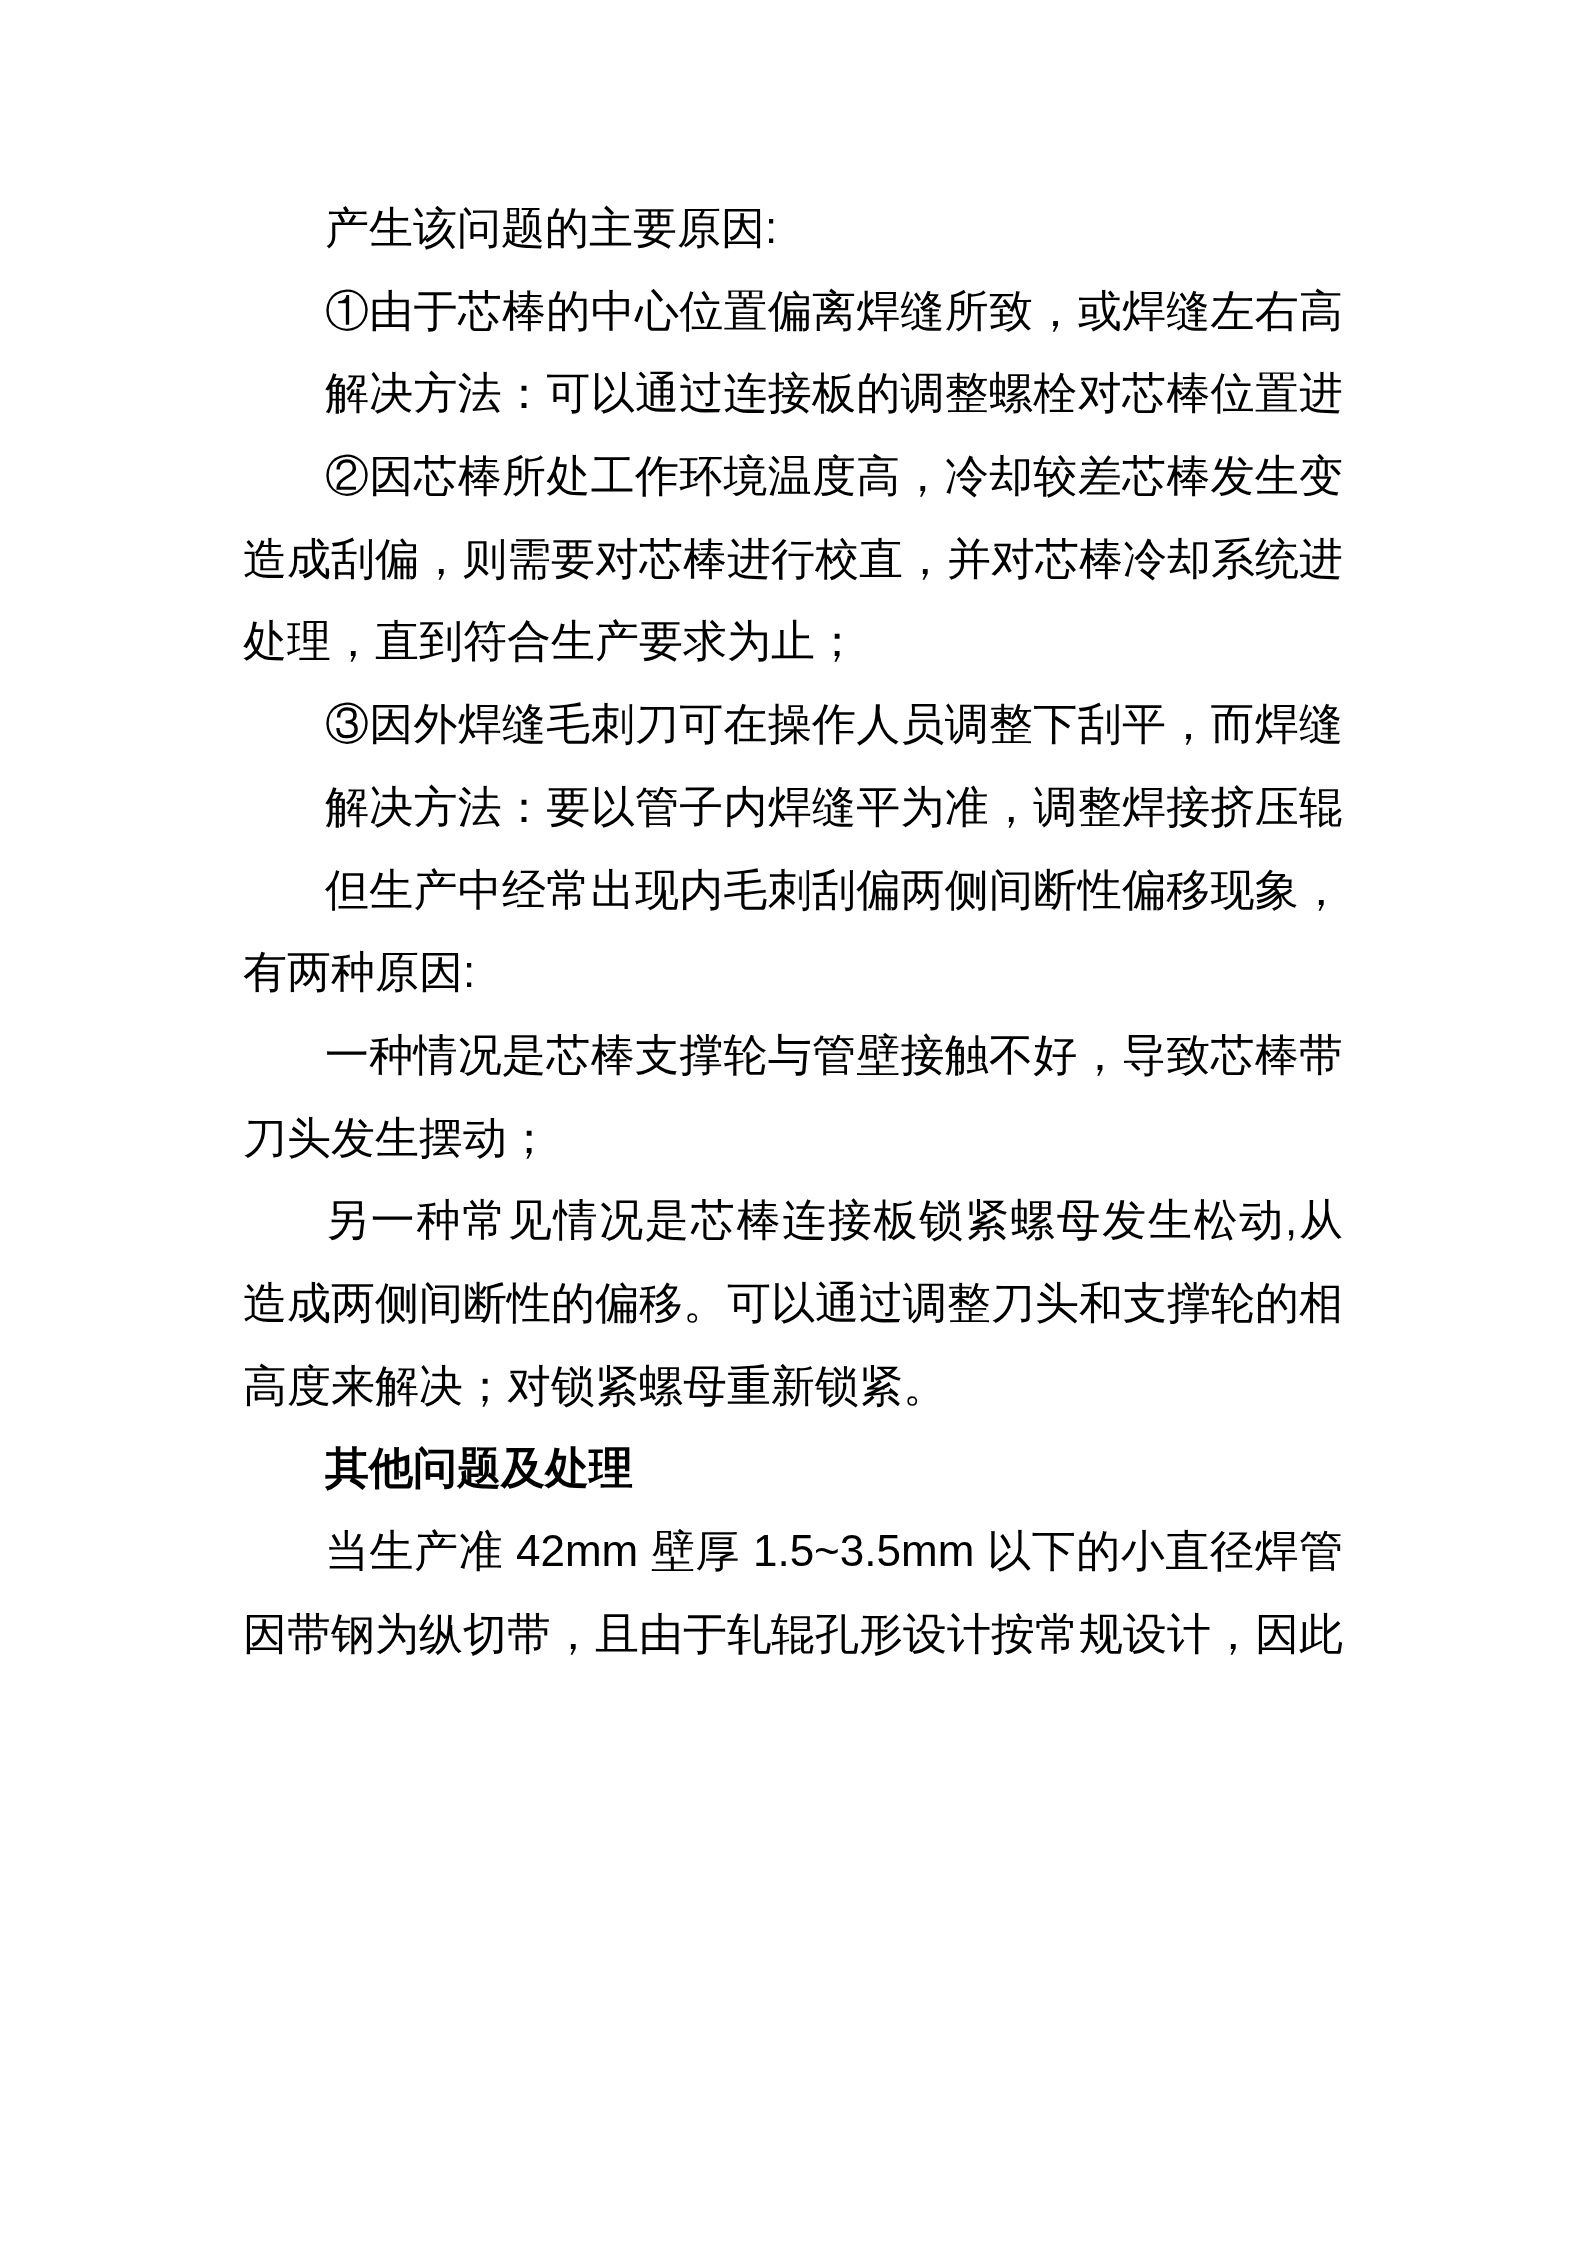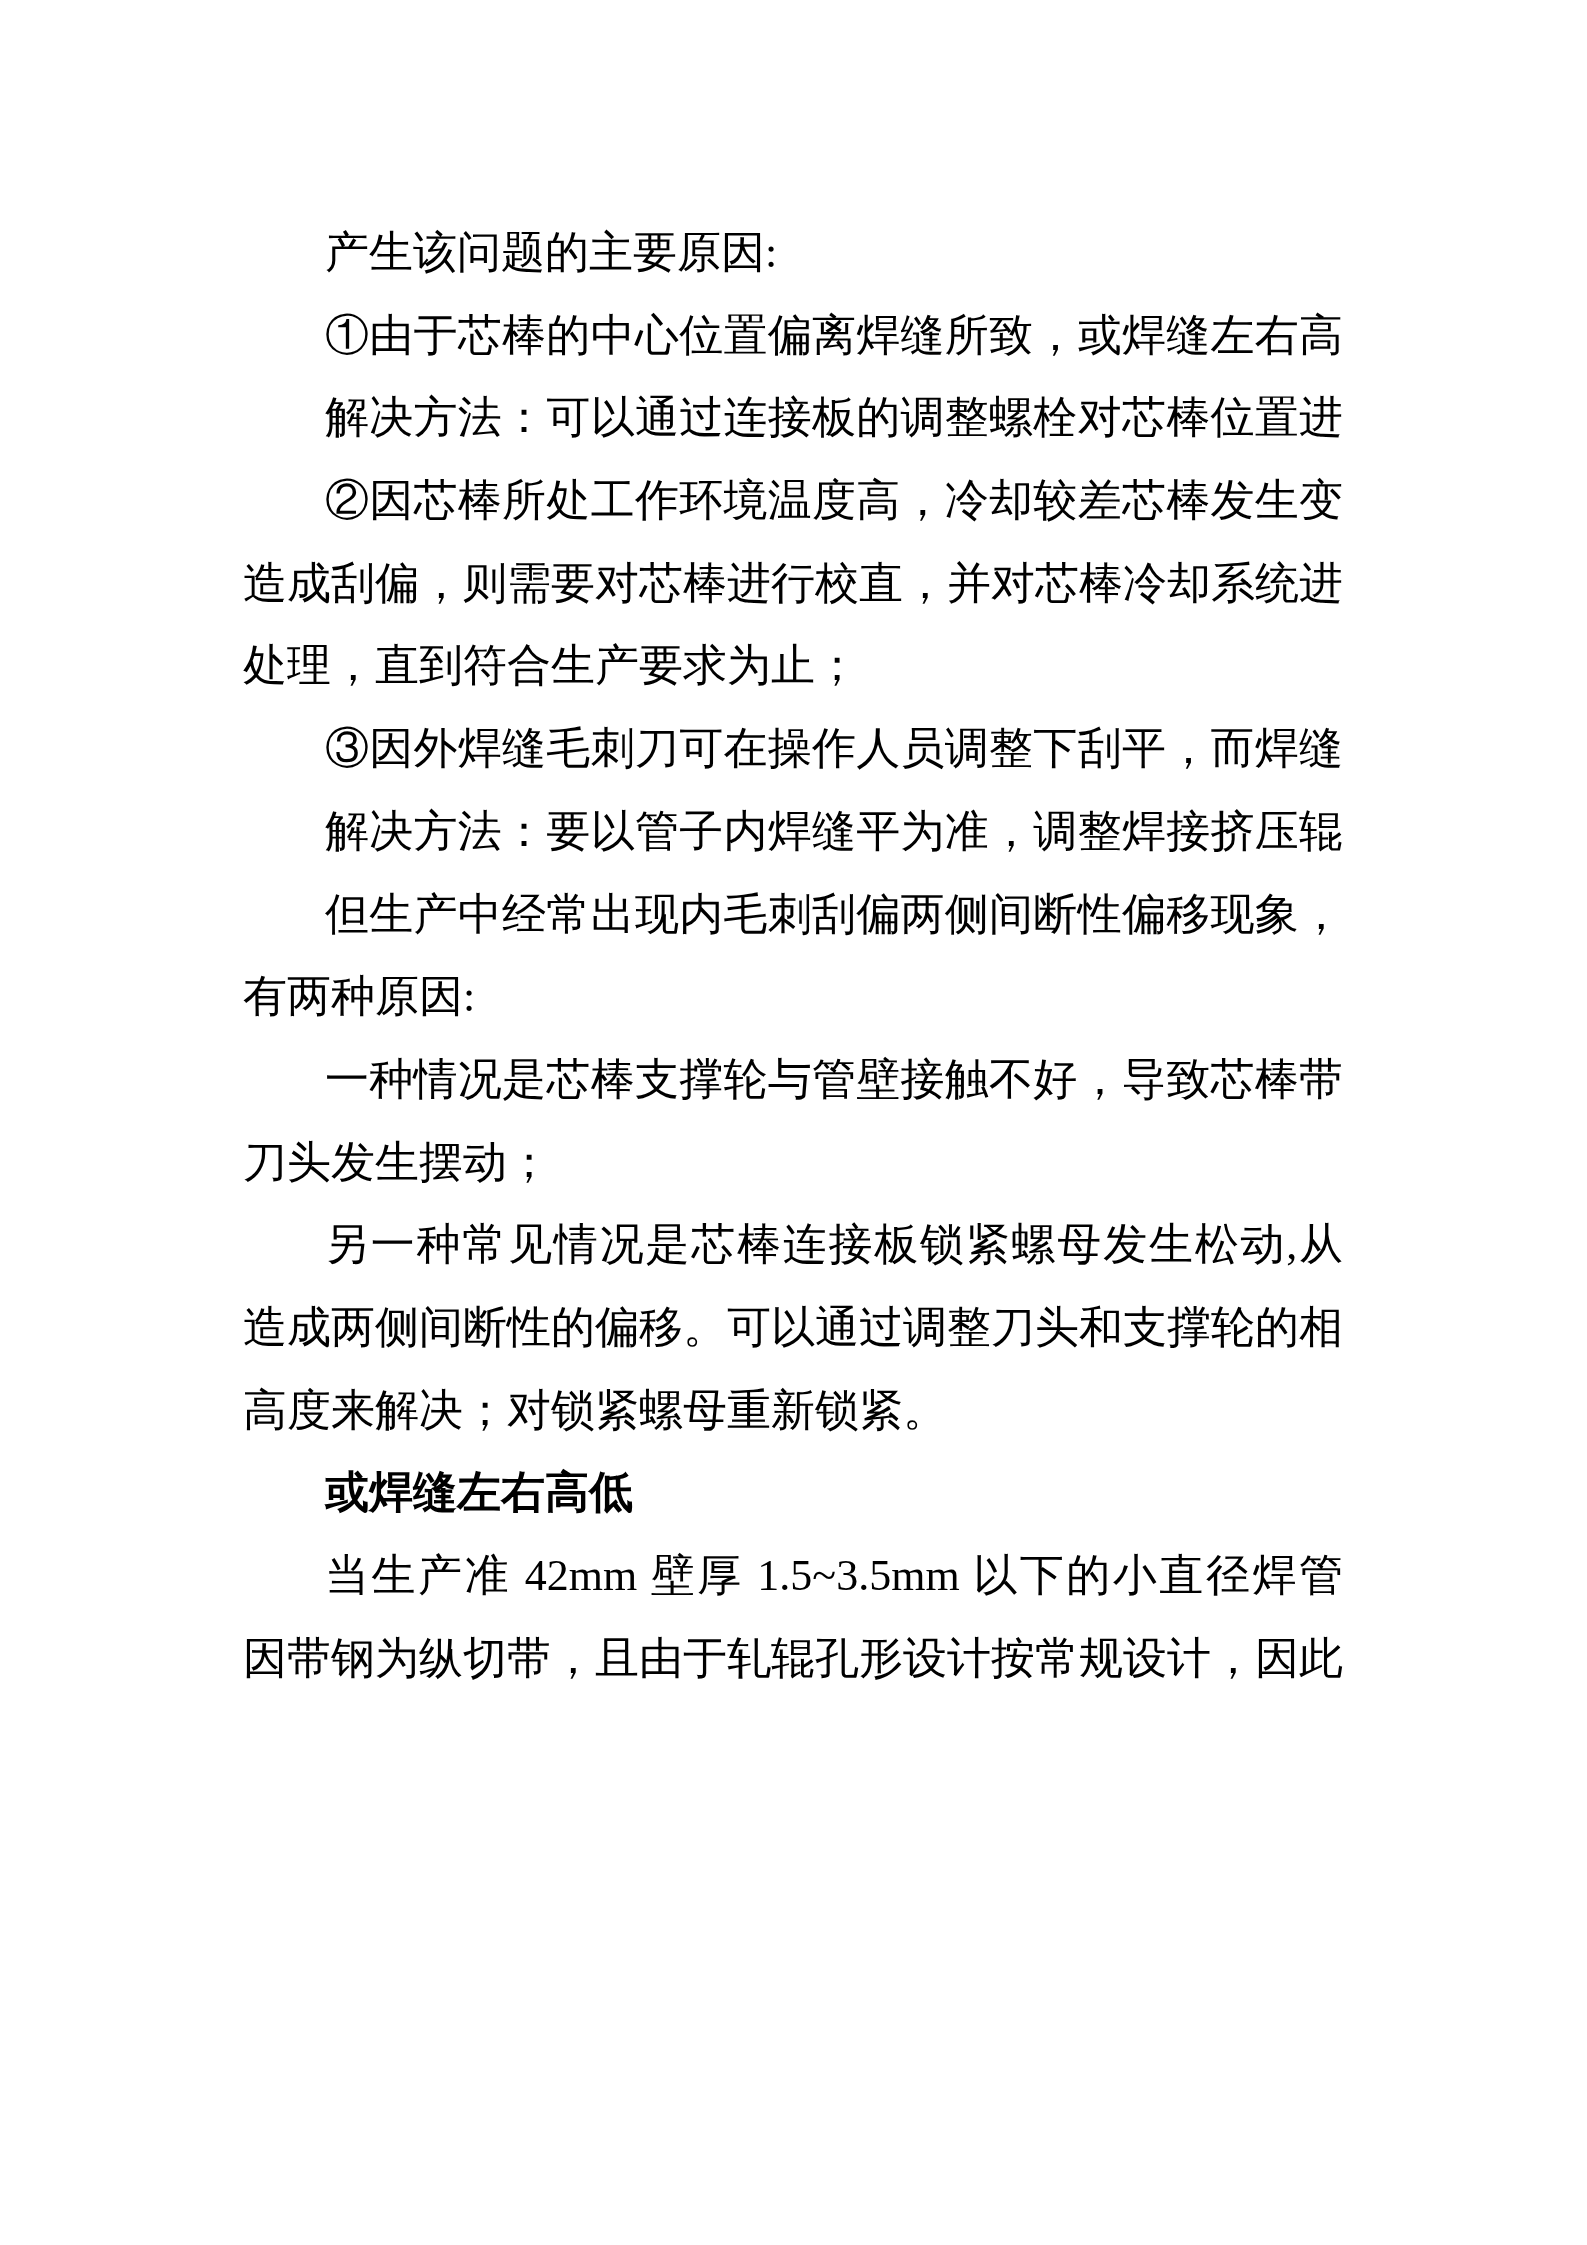--- a/index.html
+++ b/index.html
@@ -10,24 +10,24 @@
   .page {
     position: relative;
     width: 1587px;
     height: 2245px;
     background: #ffffff;
     overflow: hidden;
   }
   .content {
     position: absolute;
     left: 243px;
-    top: 212px;
+    top: 187px;
     width: 1100px;
     color: #000000;
-    font-family: Liberation Serif, serif;
+    font-family: Liberation Sans, sans-serif;
     font-size: 44px;
     line-height: 82.7px;
   }
   .line {
     height: 82.7px;
     overflow: hidden;
     text-align: left;
   }
   .indent {
     padding-left: 82px;
@@ -53,17 +53,17 @@
     <div class="line">处理，直到符合生产要求为止；</div>
     <div class="line indent justify">③因外焊缝毛刺刀可在操作人员调整下刮平，而焊缝左</div>
     <div class="line indent justify">解决方法：要以管子内焊缝平为准，调整焊接挤压辊使</div>
     <div class="line indent justify">但生产中经常出现内毛刺刮偏两侧间断性偏移现象，其</div>
     <div class="line">有两种原因:</div>
     <div class="line indent justify">一种情况是芯棒支撑轮与管壁接触不好，导致芯棒带动</div>
     <div class="line">刀头发生摆动；</div>
     <div class="line indent justify">另一种常见情况是芯棒连接板锁紧螺母发生松动,从而</div>
     <div class="line justify">造成两侧间断性的偏移。可以通过调整刀头和支撑轮的相对</div>
     <div class="line">高度来解决；对锁紧螺母重新锁紧。</div>
-    <div class="line indent heading">或焊缝左右高低</div>
+    <div class="line indent heading">其他问题及处理</div>
     <div class="line indent justify">当生产准 42mm 壁厚 1.5~3.5mm 以下的小直径焊管时，</div>
     <div class="line justify">因带钢为纵切带，且由于轧辊孔形设计按常规设计，因此在</div>
   </div>
 </div>
 
 </body></html>

